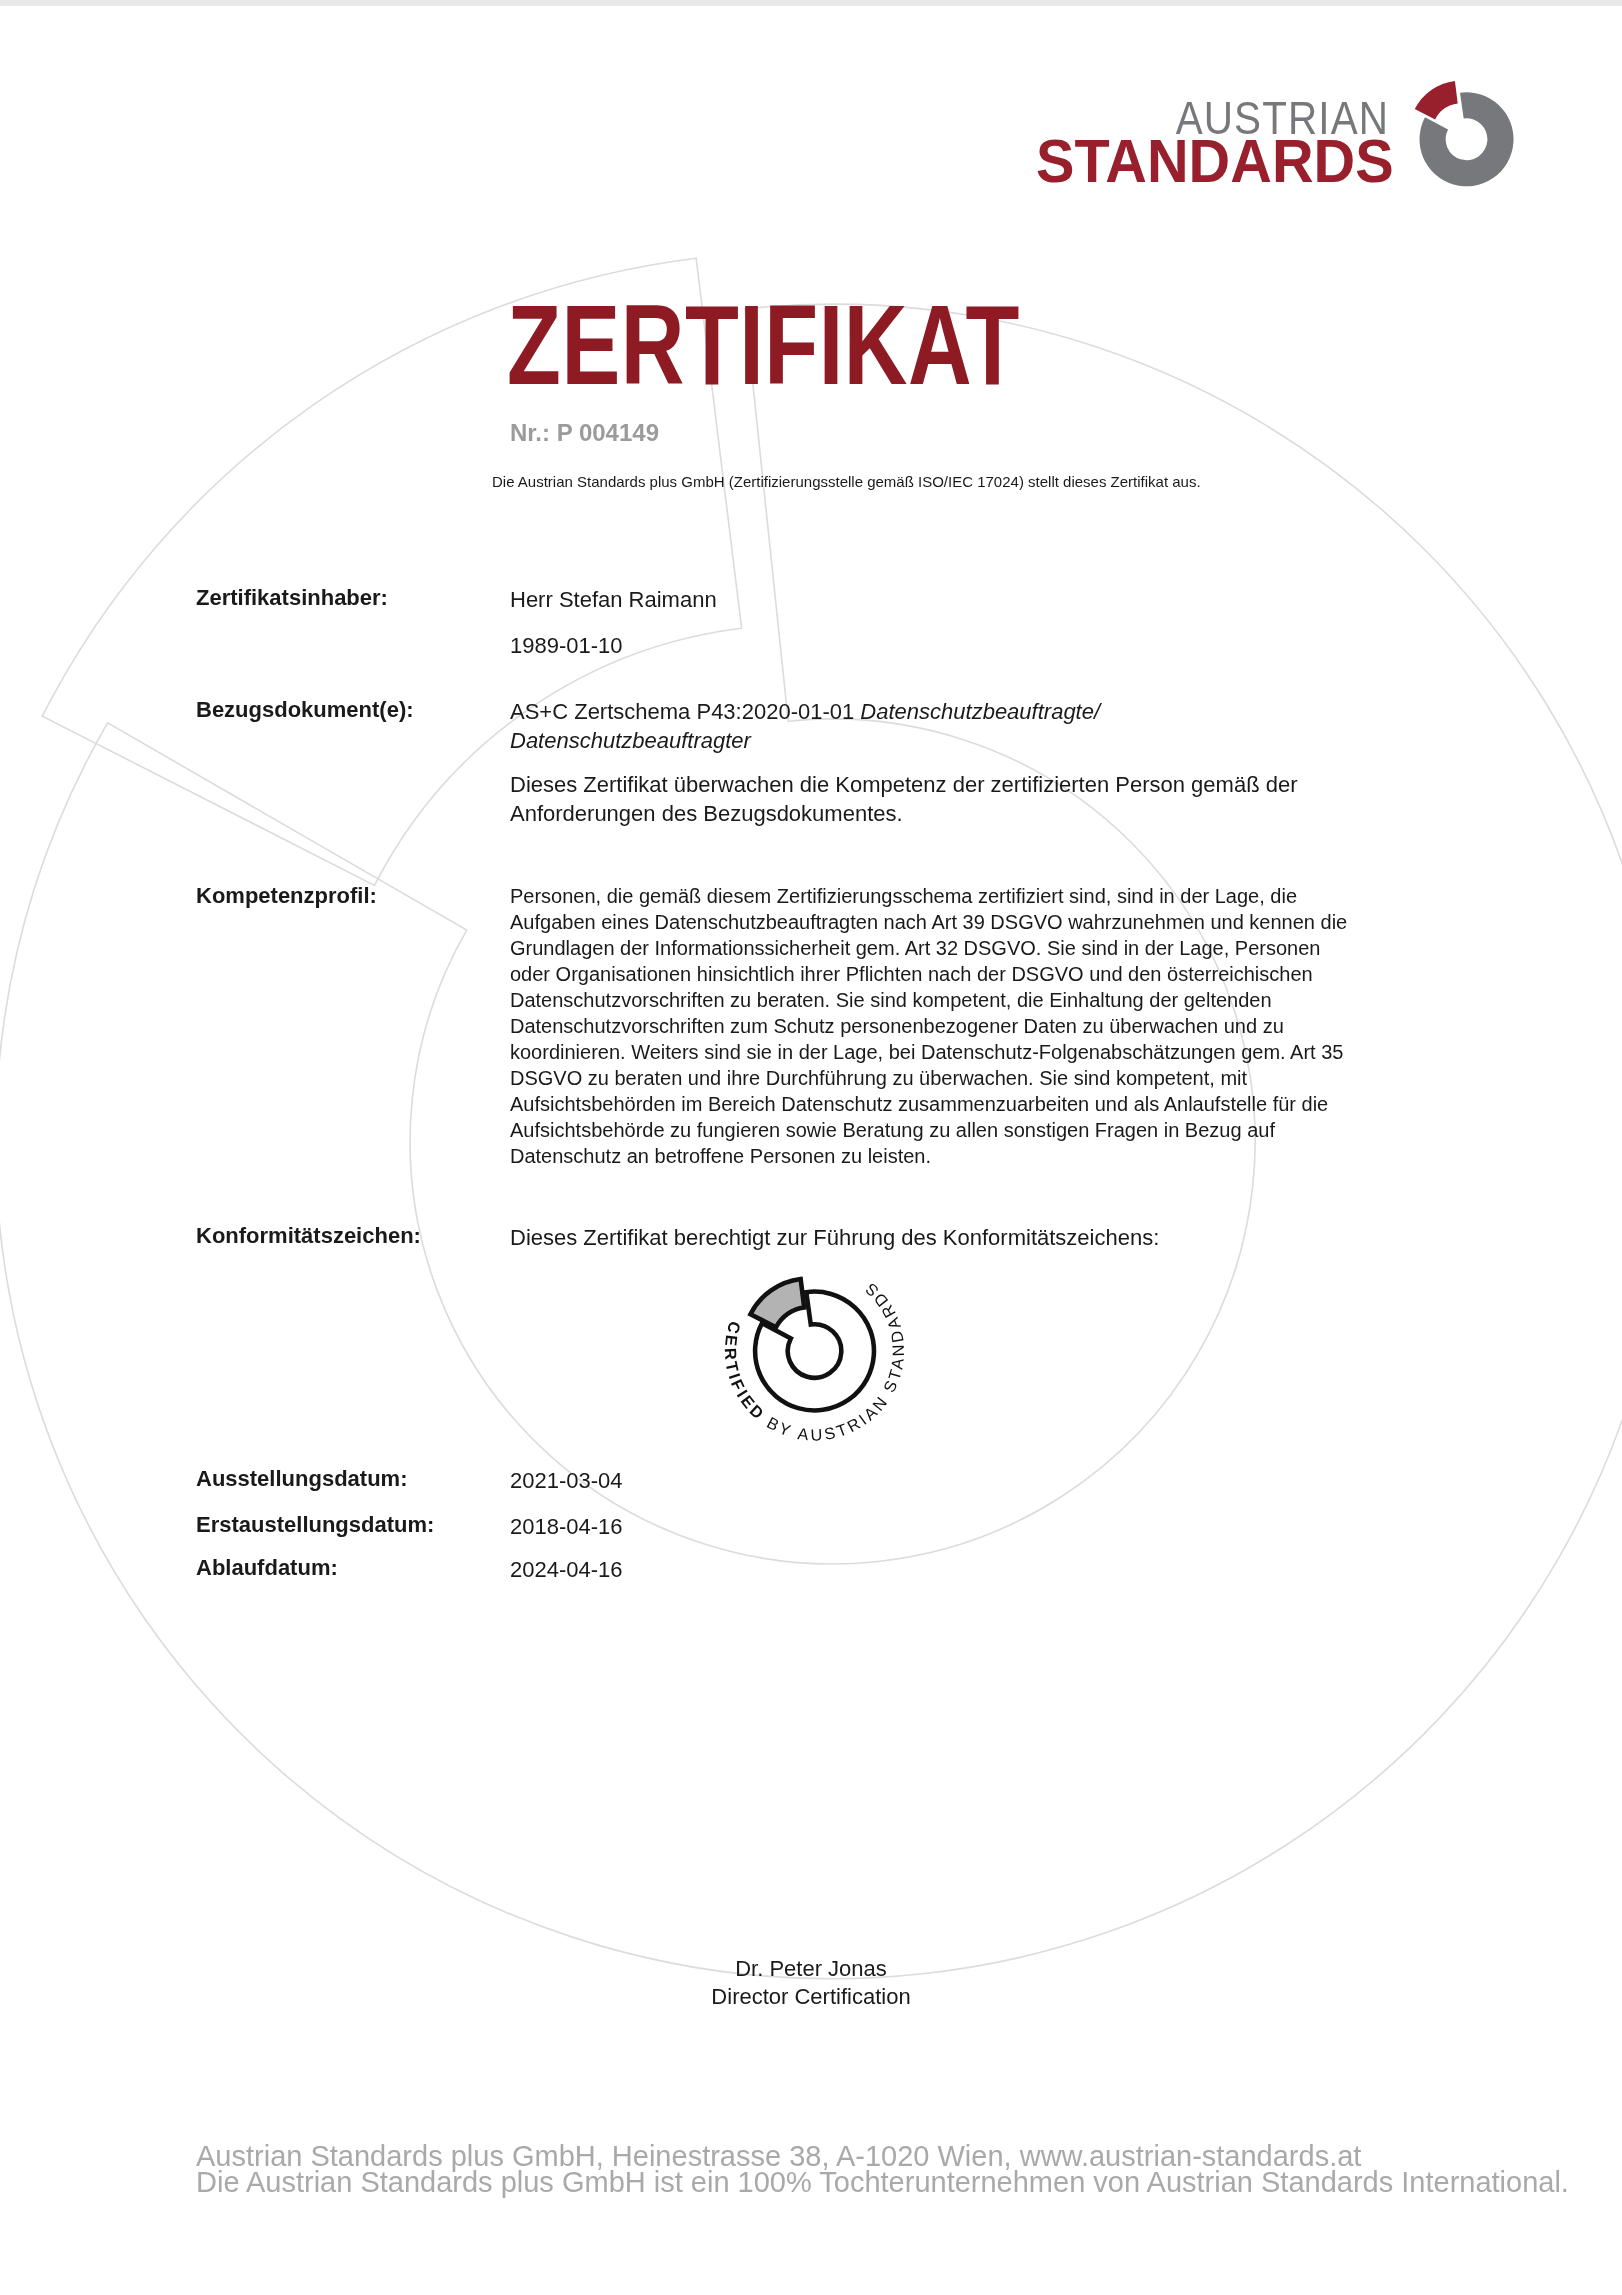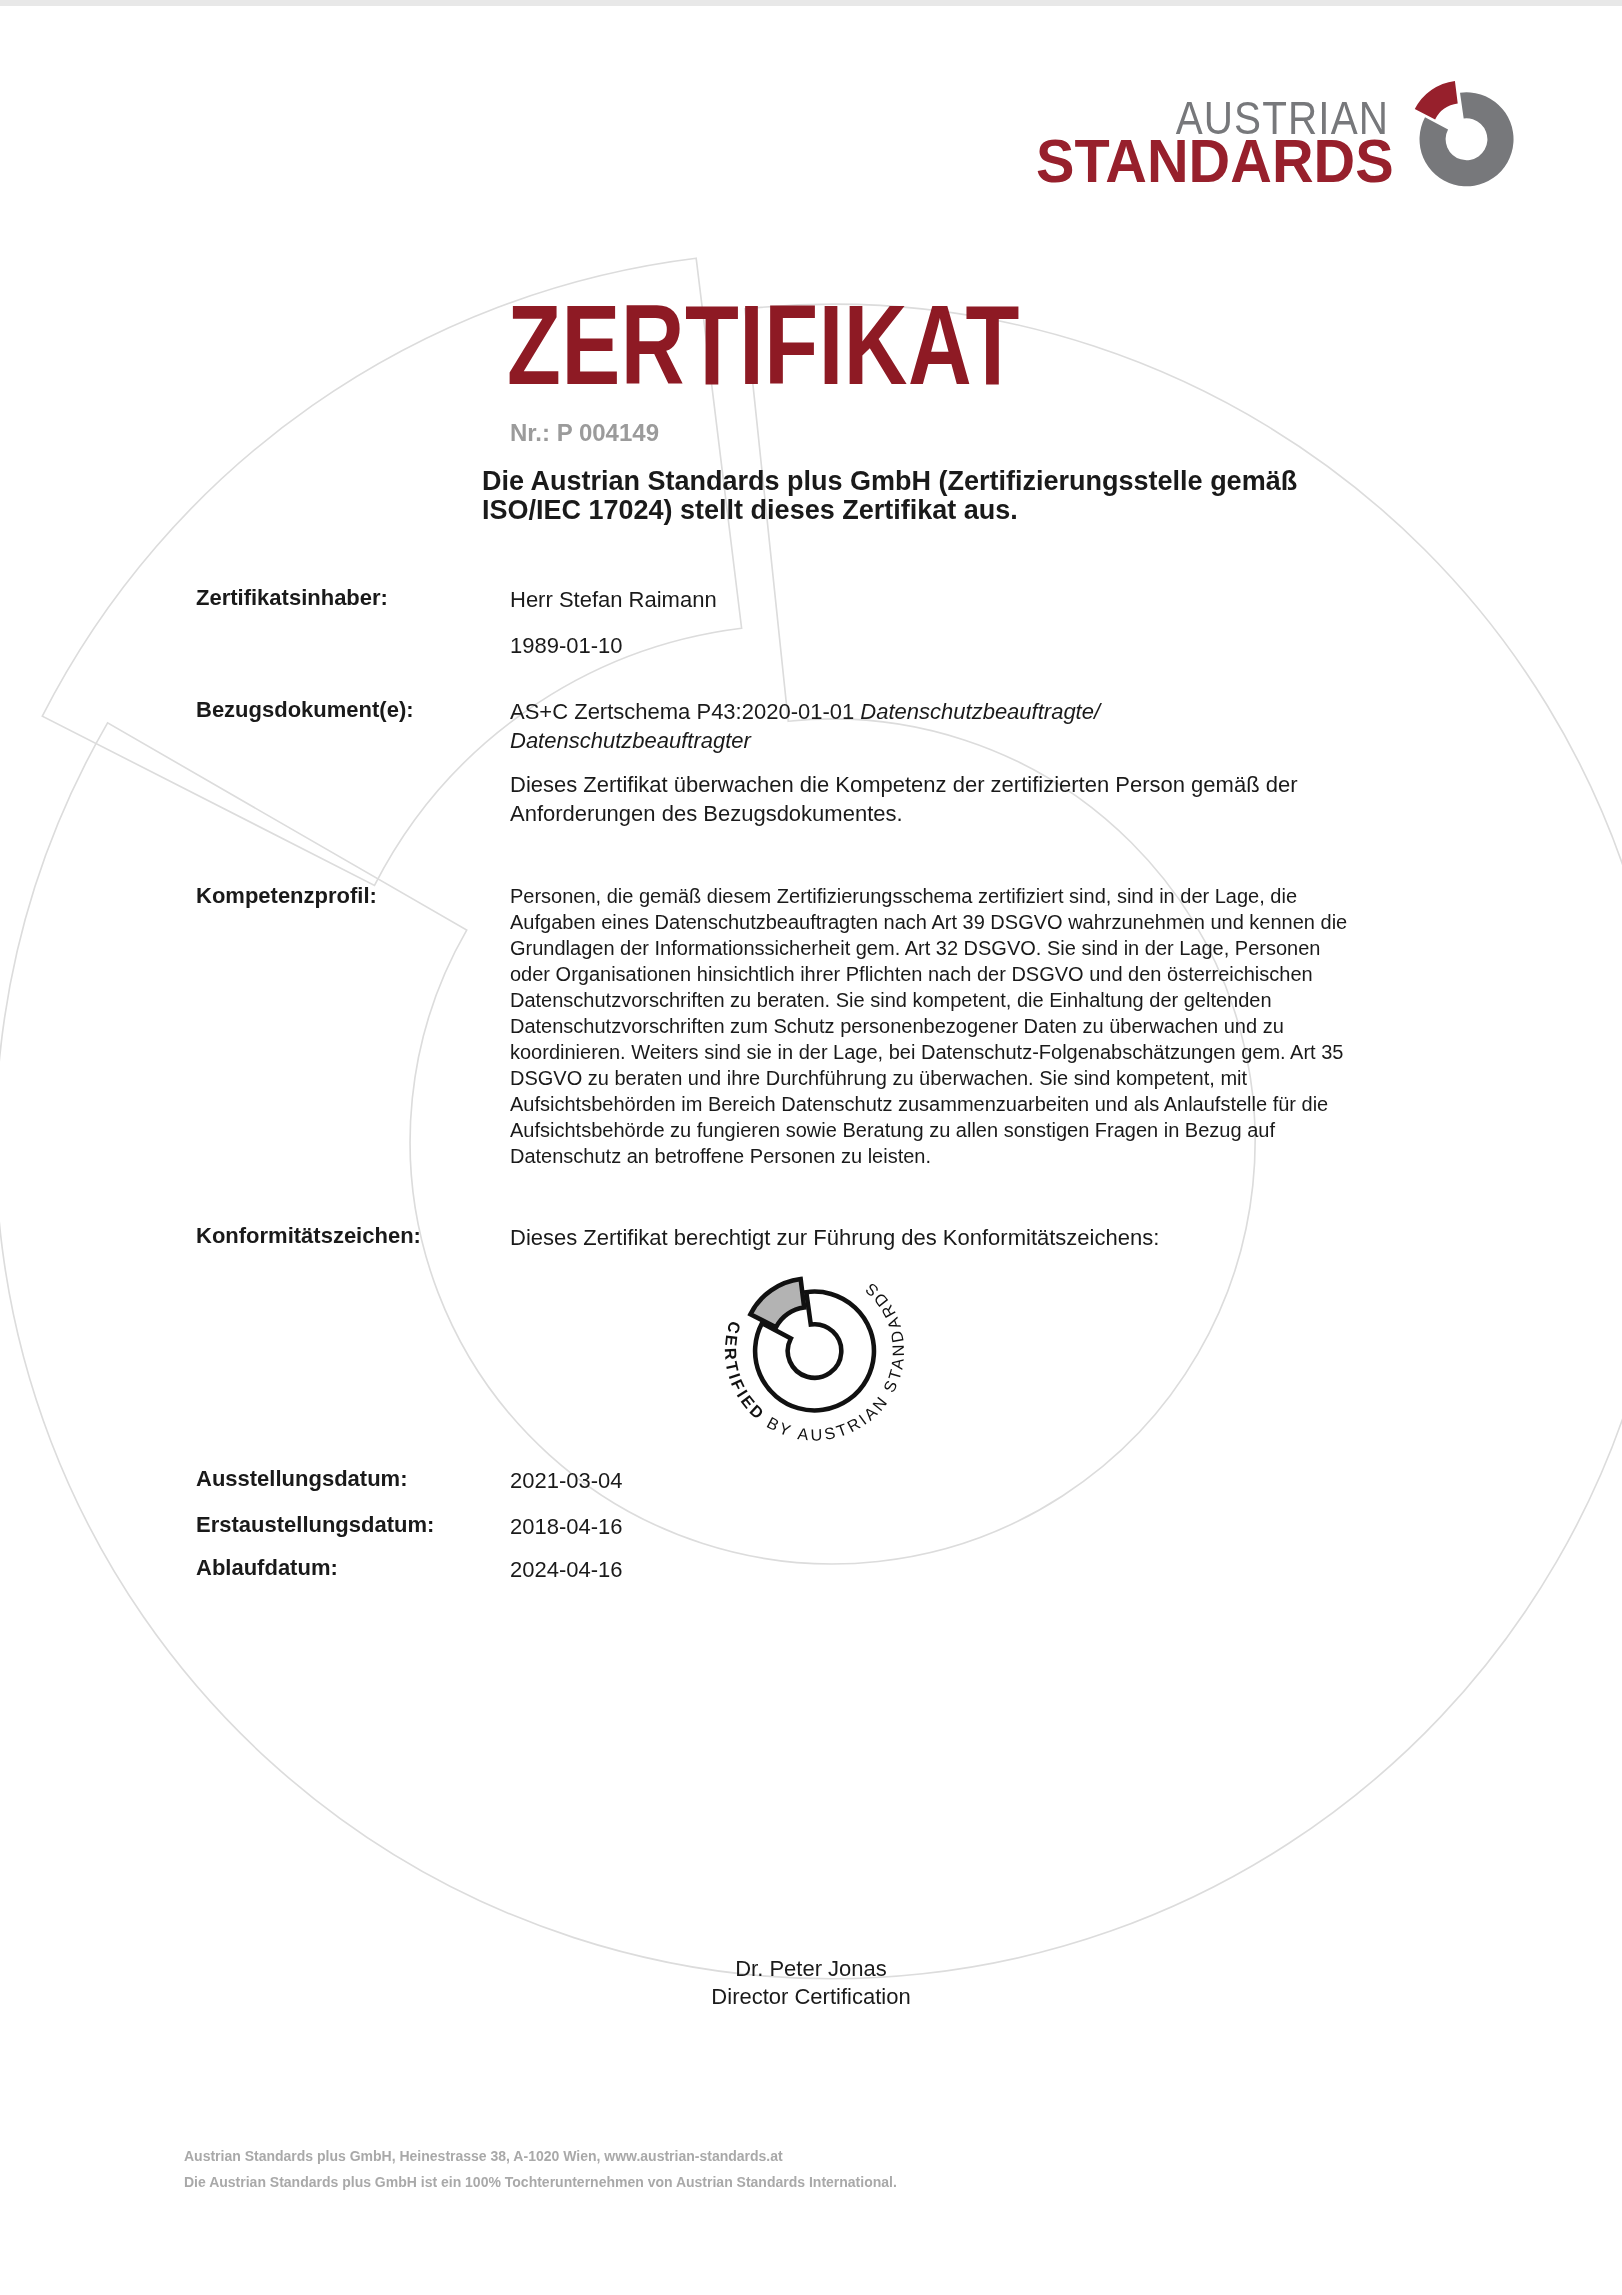--- a/index.html
+++ b/index.html
@@ -21,32 +21,32 @@
     transform:scaleX(0.93); transform-origin:right center; white-space:nowrap;
   }
   .logo-mark{ left:1413px; top:71px; }
   
   .title{
     left:507px; top:283px; font-size:113px; font-weight:bold;
     color:var(--title-red); letter-spacing:0.7px; white-space:nowrap;
     transform:scaleX(0.78); transform-origin:left center; line-height:1;
   }
   .cert-no{ left:510px; top:413px; font-size:24px; font-weight:bold; color:var(--muted-gray); }
-  .issuer{ left:482px; top:461px; width:864px; font-size:27px; font-weight:bold; line-height:29px; }
+  .issuer{ left:492px; top:461px; width:864px; font-size:15px; font-weight:normal; line-height:29px; }
   
   .flabel{ left:196px; font-size:22px; font-weight:bold; white-space:nowrap; }
   .fvalue{ left:510px; font-size:22px; line-height:29px; width:850px; }
   .italic{ font-style:italic;text-align:center; }
   .para{ font-size:20px; line-height:26px; }
   
   .seal{ left:710px; top:1237px; }
   .seal-text{ font-family:"Liberation Sans", sans-serif; font-size:25px; letter-spacing:4.5px; fill:#111; }
   
   .signature{ left:484px; top:1949px; width:654px; text-align:center; font-size:22px; line-height:27.5px; }
-  .footer{ left:184px; top:2137px; font-size:14px; line-height:26px; color:var(--footer-gray);font-weight:bold; }
+  .footer{ left:196px; top:2137px; font-size:29px; line-height:26px; color:var(--footer-gray); }
   .watermark{ left:0; top:0; pointer-events:none; }
 </style>
 </head>
 <body>
 
 <div class="page">
 
   <svg class="abs watermark" width="1622" height="2295" viewBox="0 0 2480 3509" fill="none">
 
     <path d="M 164.5 1096 A 1280 1280 0 1 0 1139.1 463.1 L 1205.2 1093.6 A 646 646 0 1 1 713.6 1413 Z" stroke="var(--watermark)" stroke-width="2.5" fill="none"></path>

